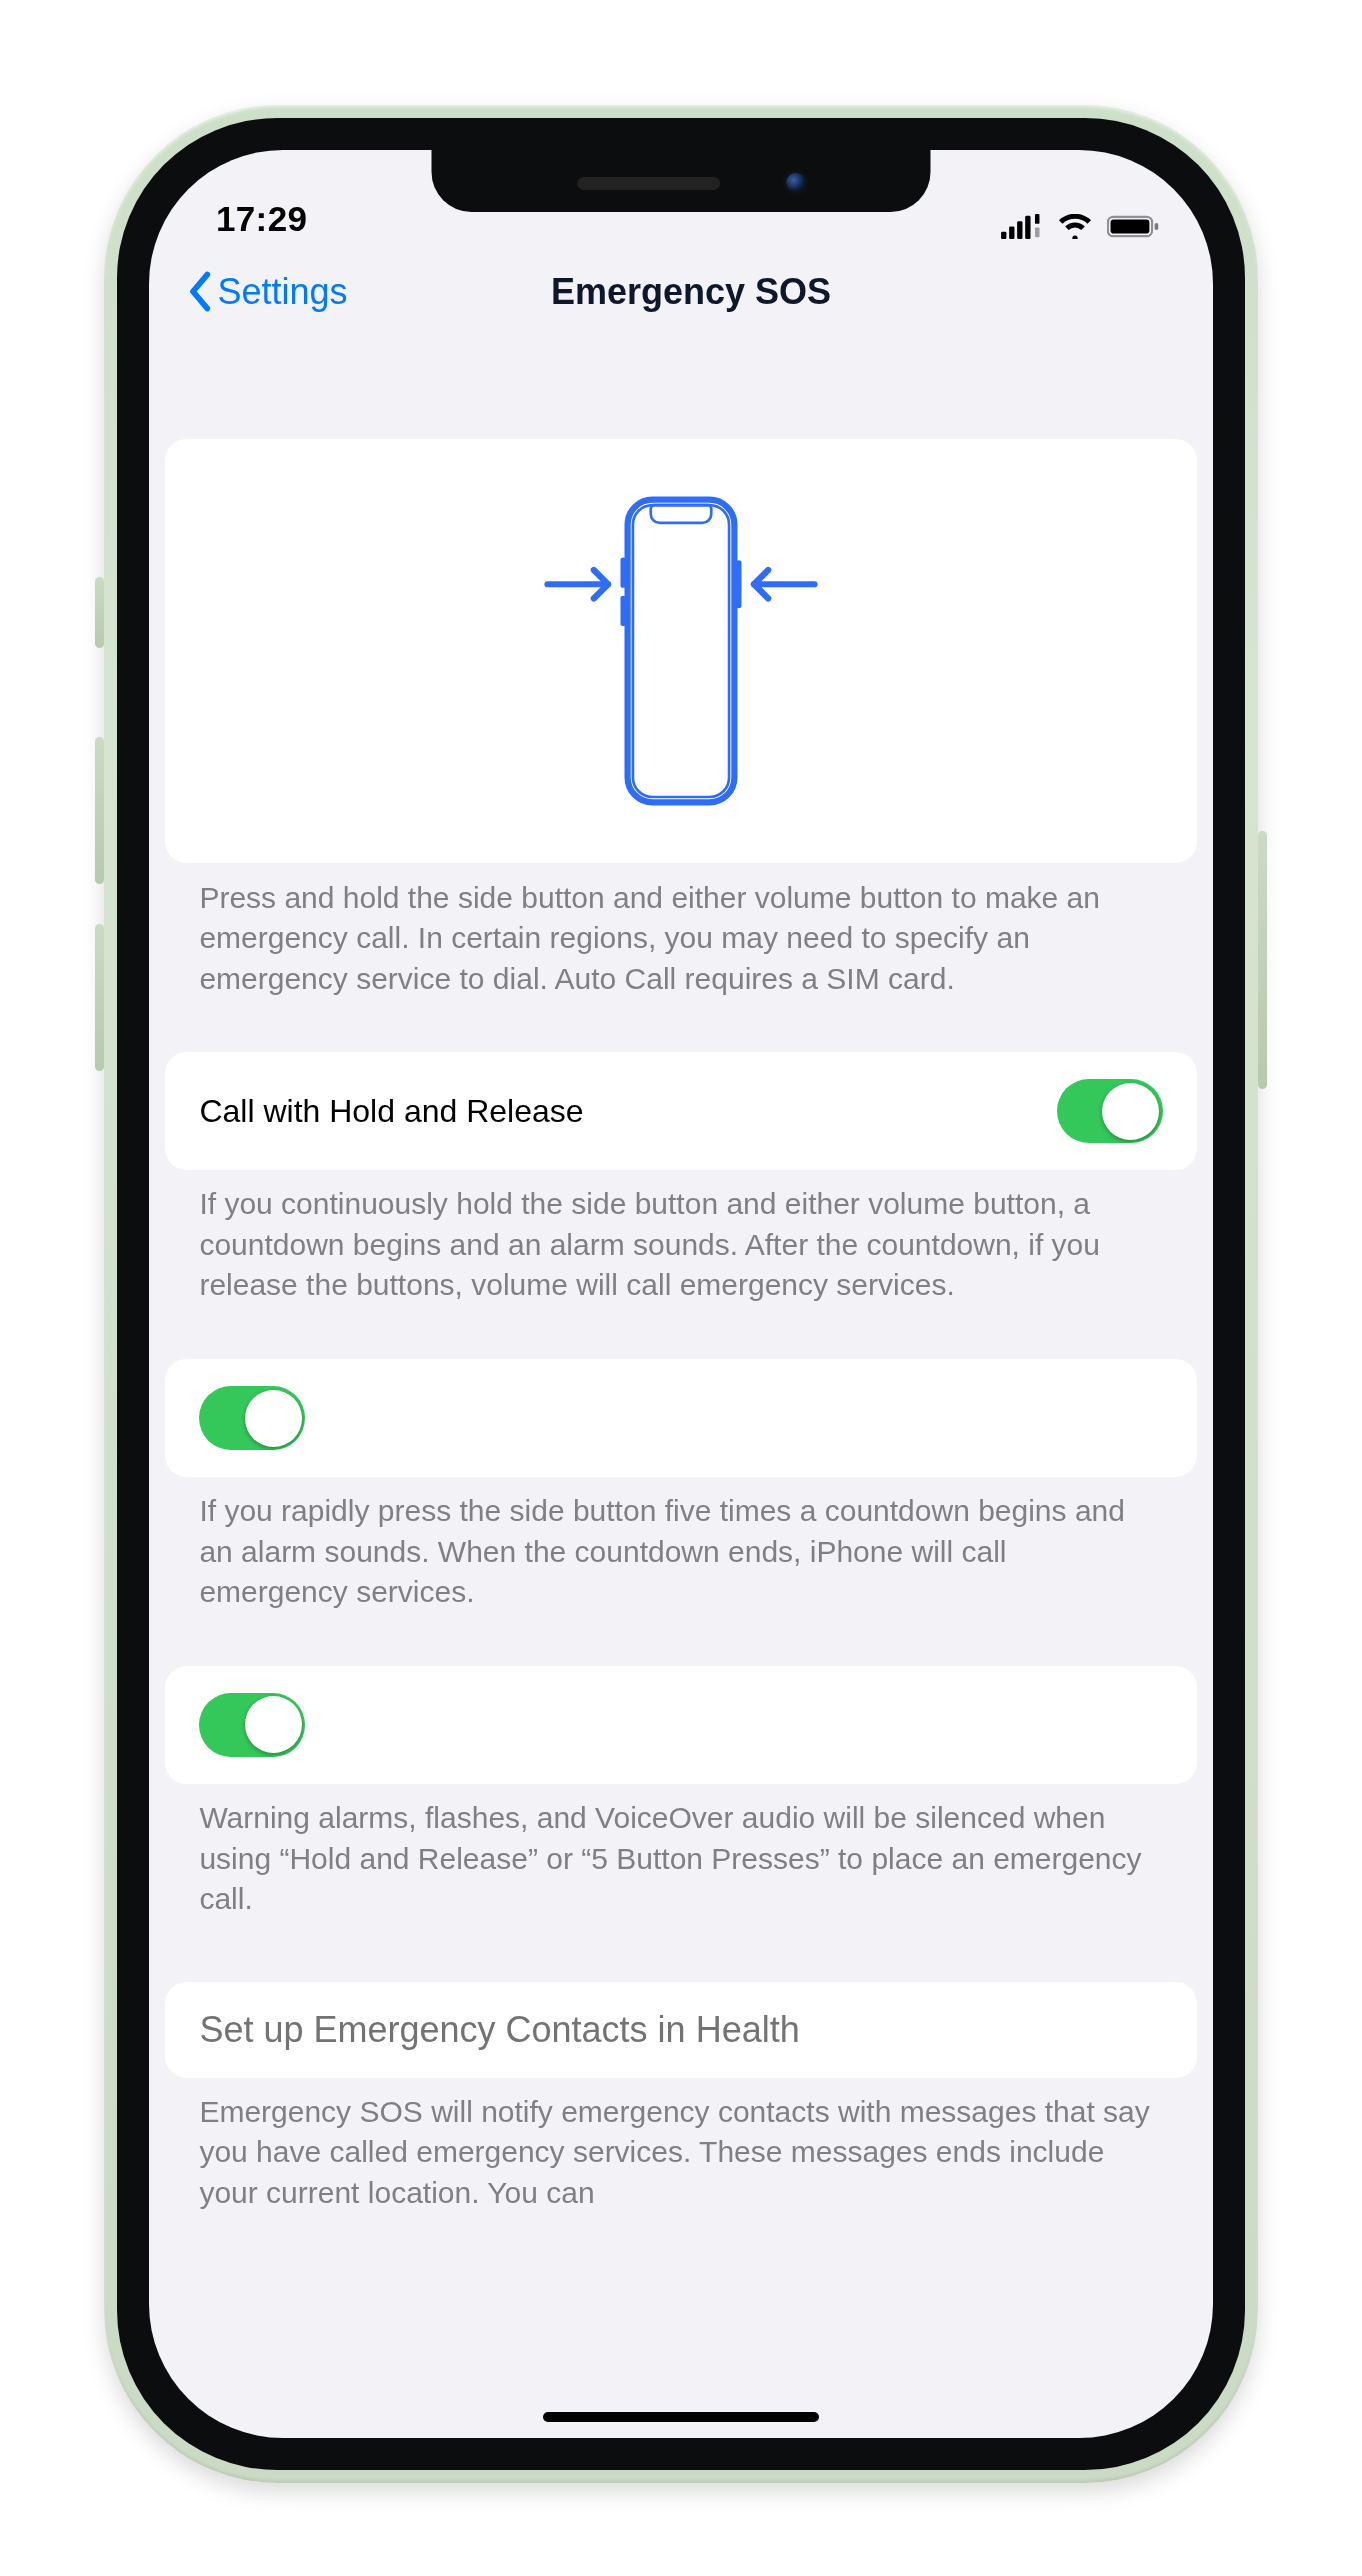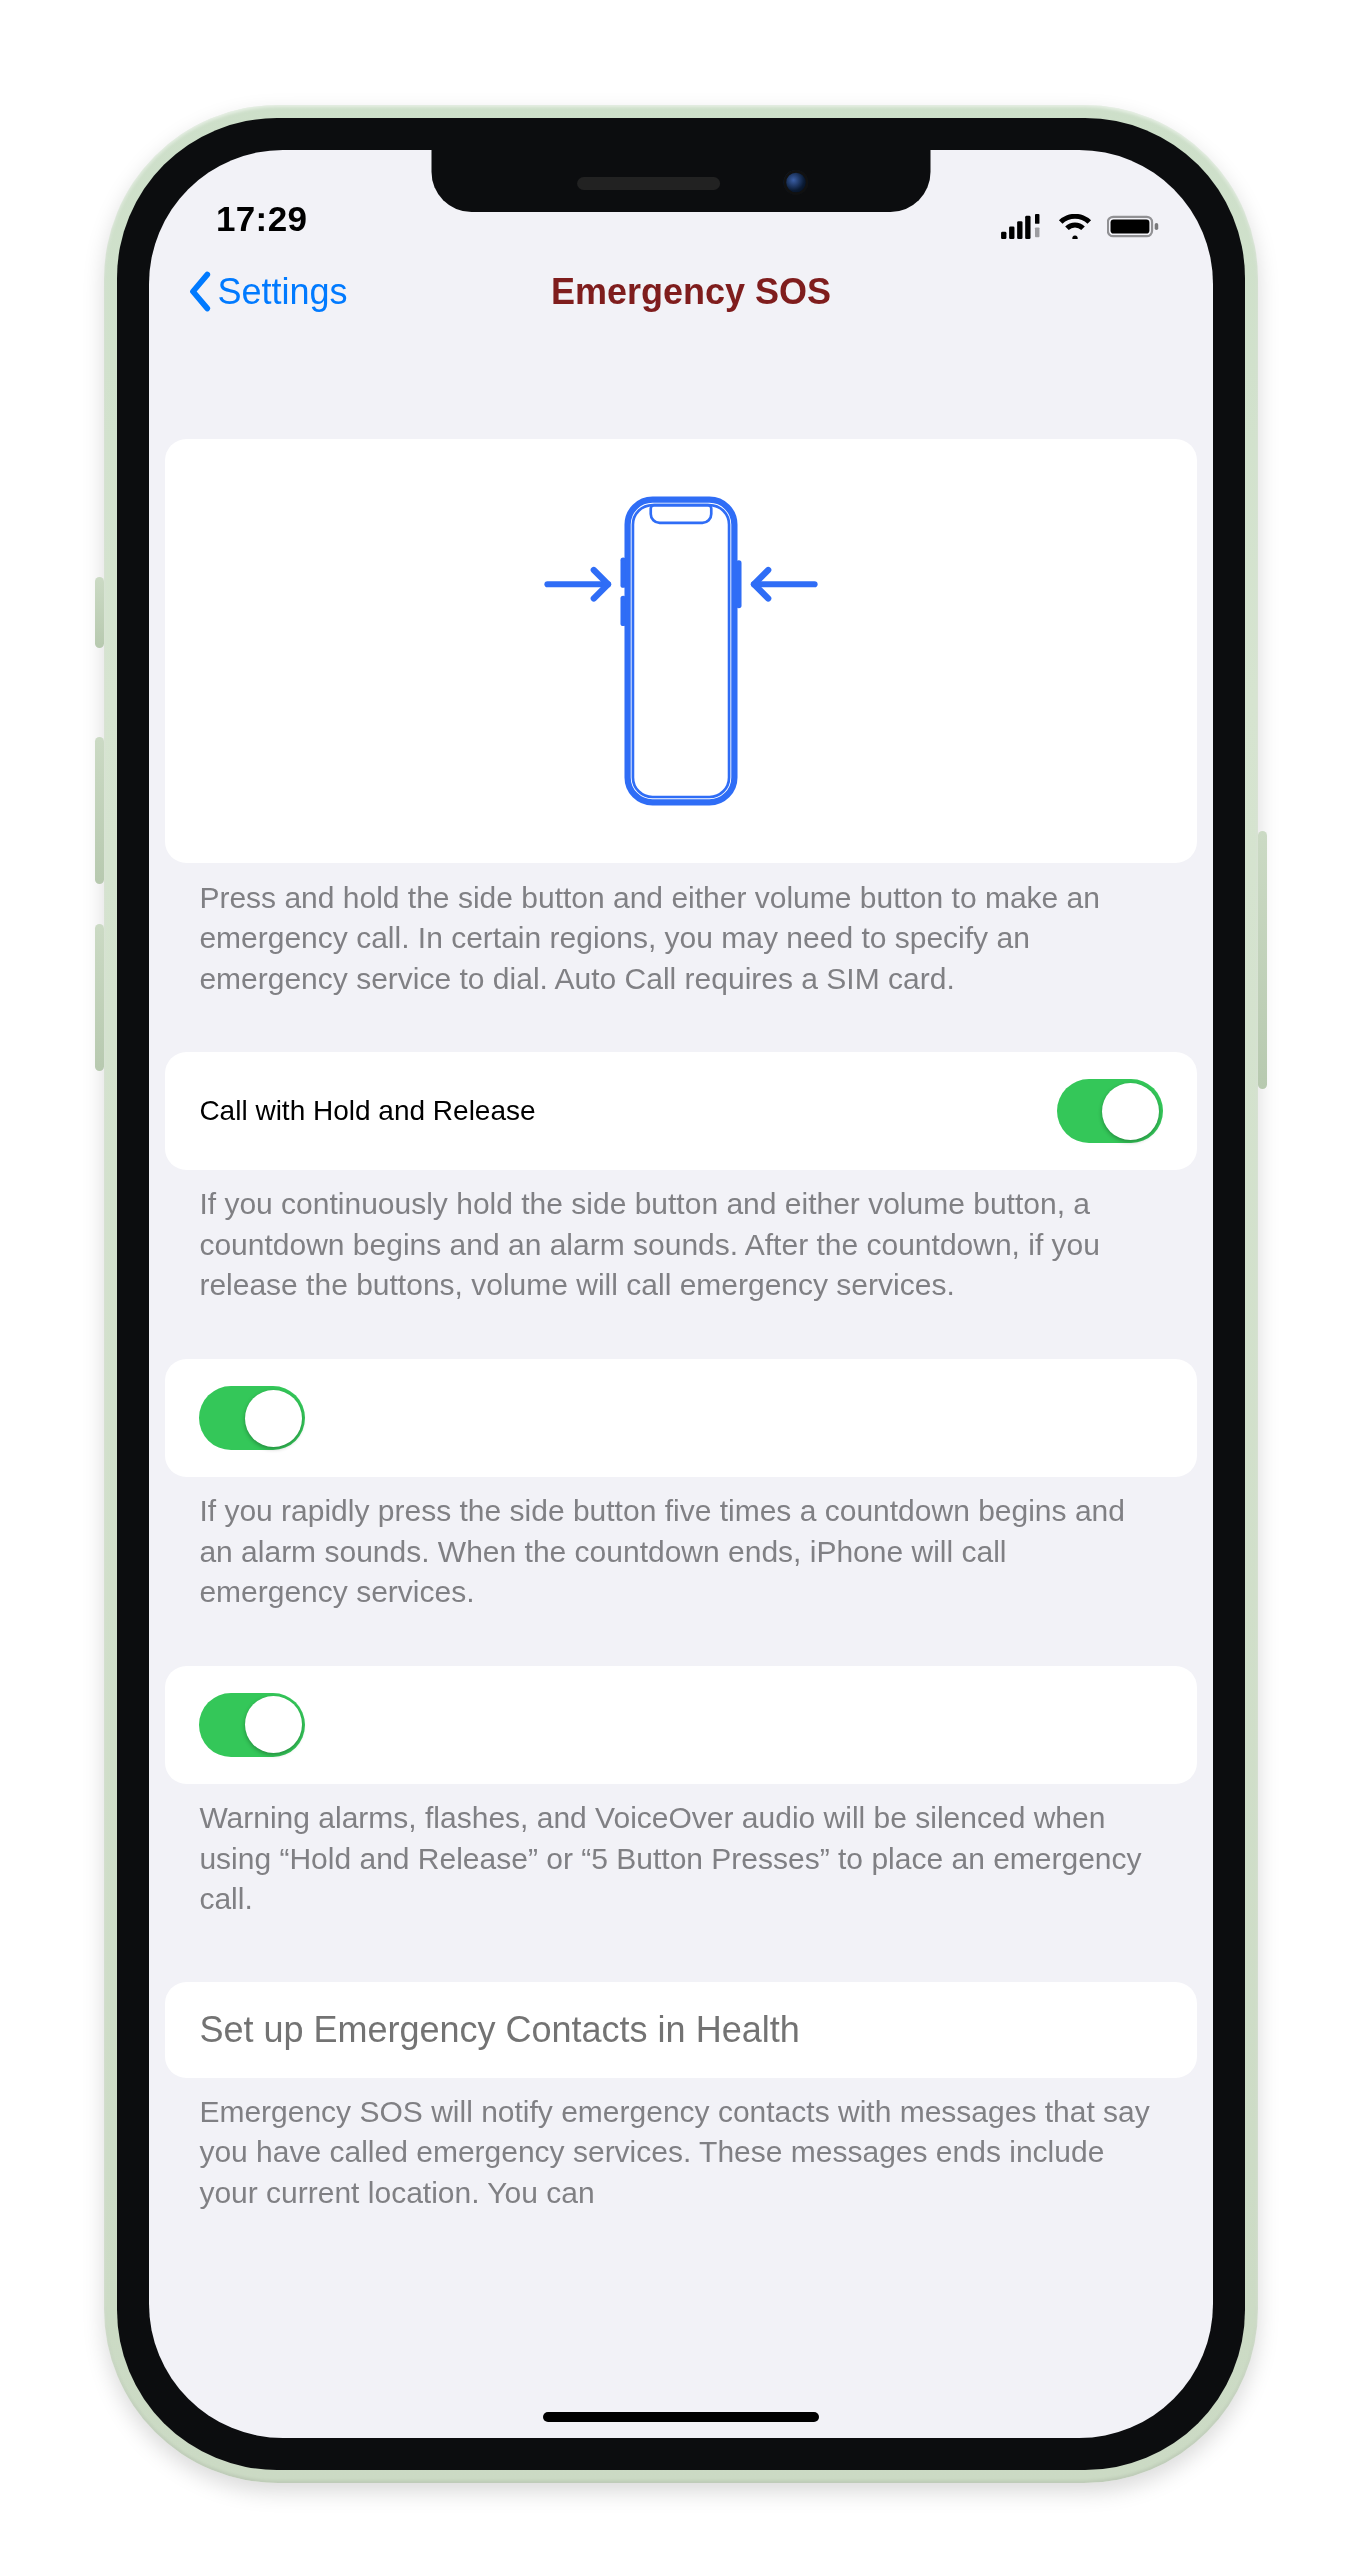--- a/index.html
+++ b/index.html
@@ -132,21 +132,21 @@
     color: #007aff;
     font-size: 36px;
     font-weight: 400;
     gap: 0px;
     cursor: pointer;
   }
   .nav-back svg { display: block; }
   .nav-title {
     font-size: 36px;
     font-weight: 600;
-    color: #7f1d1d;
+    color: #0f172a;
   }
 
   
   .content {
     padding: 0 16px;
     box-sizing: border-box;
   }
 
   
   .group {
@@ -166,21 +166,21 @@
   }
 
   .row {
     display: flex;
     align-items: center;
     padding: 27px 34px;
     min-height: 59px;
   }
   .row-label {
     flex: 1;
-    font-size: 28px;
+    font-size: 32px;
     color: #000;
     font-weight: 400;
   }
   .toggle {
     width: 106px;
     height: 64px;
     border-radius: 36px;
     background: #34c759;
     position: relative;
     flex-shrink: 0;

